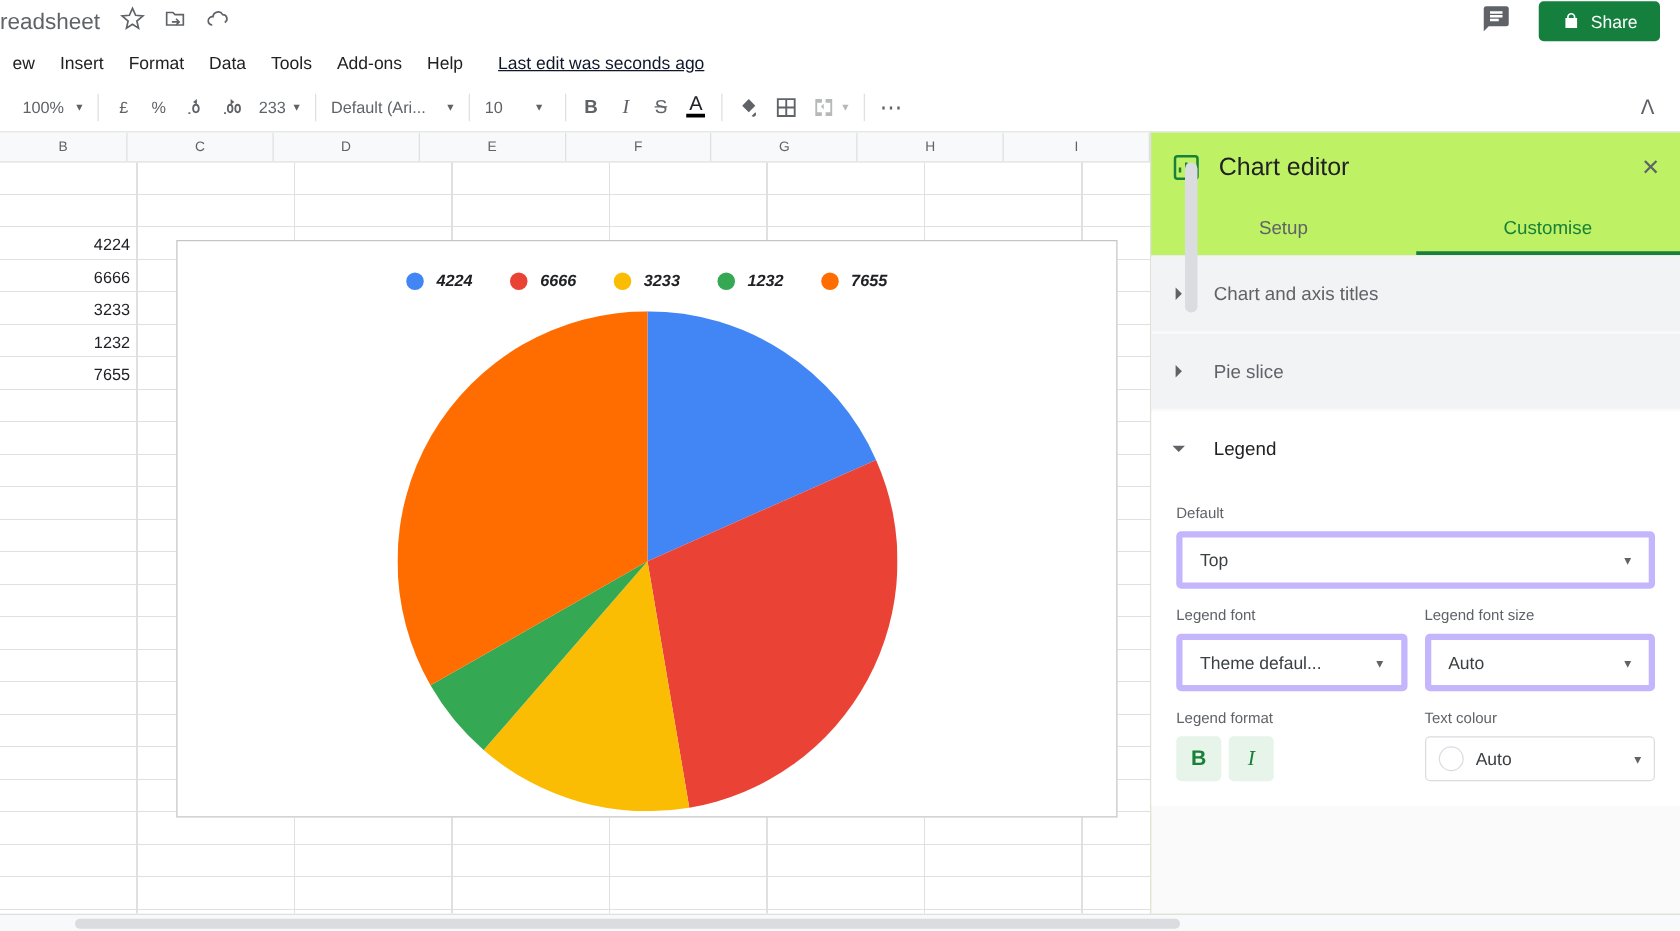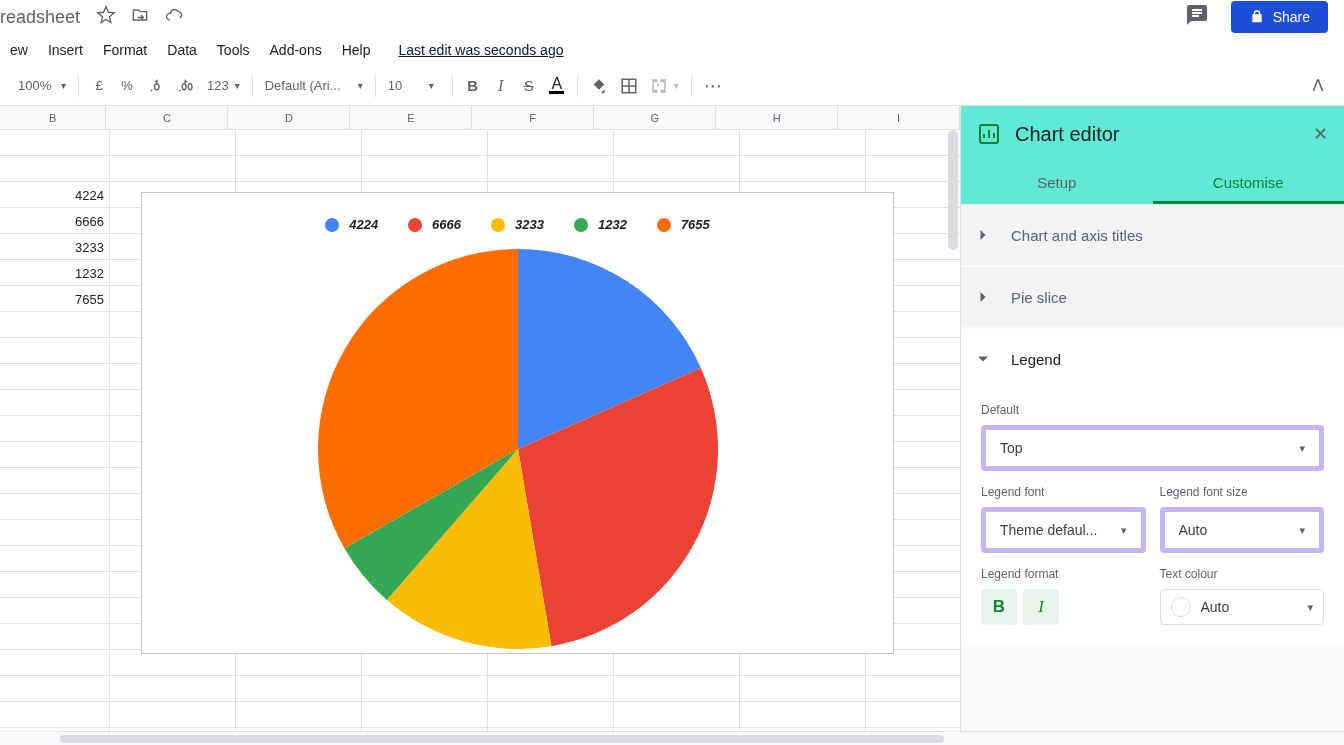--- a/index.html
+++ b/index.html
@@ -5,21 +5,21 @@
   * { box-sizing: border-box; }
   html, body { margin:0; padding:0; font-family: Arial, sans-serif; background:#fff; color:#202124; }
   .app { width:1344px; height:745px; position:relative; overflow:hidden; }
 
   
   .titlebar { display:flex; align-items:center; height:34px; padding:0 16px 0 0; font-size:18px; color:#5f6368; }
   .titlebar .title { color:#5f6368; padding-left:0; }
   .titlebar .title-icons { display:flex; gap:14px; margin-left:16px; color:#5f6368; }
   .titlebar .spacer { flex:1; }
   .titlebar .comment-icon { width:24px; height:24px; fill:#5f6368; }
-  .sharebtn { display:flex; align-items:center; gap:8px; background:#1d4ed8; color:#fff; font-weight:500; font-size:14px; padding:8px 18px; border-radius:4px; margin-left:22px; }
+  .sharebtn { display:flex; align-items:center; gap:8px; background:#15803d; color:#fff; font-weight:500; font-size:14px; padding:8px 18px; border-radius:4px; margin-left:22px; }
   .sharebtn svg { fill:#fff; width:16px; height:16px; }
 
   
   .menubar { display:flex; align-items:center; height:32px; font-size:14px; color:#202124; padding-left:0; }
   .menubar .menu { padding:4px 10px; }
   .last-edit { color:#0f172a; text-decoration:underline; margin-left:18px; }
 
   
   .toolbar { display:flex; align-items:center; height:40px; border-bottom:1px solid #e0e0e0; padding:0 12px; font-size:13px; color:#5f6368; }
   .tb-item { display:flex; align-items:center; justify-content:center; padding:0 6px; height:28px; min-width:28px; }
@@ -54,21 +54,21 @@
   .cell.c0 { left:0; } 
   .row0{top:52px}.row1{top:78px}.row2{top:104px}.row3{top:130px}.row4{top:156px}
 
   .chart-box { position:absolute; left:141px; top:62px; width:753px; height:462px; border:1px solid #c4c7c5; background:#fff; }
   .legend { display:flex; gap:30px; justify-content:center; padding-top:24px; font-size:13px; font-weight:700; font-style:italic; color:#202124; }
   .legend-item { display:flex; align-items:center; gap:10px; }
   .legend-dot { width:14px; height:14px; border-radius:50%; }
   .pie-holder { position:absolute; left:176px; top:56px; width:400px; height:400px; }
 
   
-  .sidebar { width:384px; border-left:1px solid #e0e0e0; display:flex; flex-direction:column; background:#5eead4; position:relative; }
+  .sidebar { width:424px; border-left:1px solid #e0e0e0; display:flex; flex-direction:column; background:#bef264; position:relative; }
   .sb-header { display:flex; align-items:center; height:56px; padding:0 16px; font-size:20px; color:#202124; font-family:"Google Sans",Arial,sans-serif; }
   .sb-header .chart-ic { width:24px; height:24px; margin-right:14px; }
   .sb-header .close { margin-left:auto; color:#5f6368; font-size:18px; }
   .sb-tabs { display:flex; border-bottom:1px solid #e8eaed; }
   .sb-tab { flex:1; text-align:center; padding:12px 0 10px; font-size:15px; font-weight:500; color:#5f6368; font-family:Liberation Sans, sans-serif; }
   .sb-tab.active { color:#188038; border-bottom:3px solid #188038; }
   .sb-body { flex:1; overflow:auto; background:#fafafa; }
   .accordion { background:#fff; margin-bottom:2px; }
   .acc-header { display:flex; align-items:center; gap:18px; padding:20px 16px 20px 12px; font-size:15px; color:#3c4043; font-family:"Google Sans",Arial,sans-serif; }
   .acc-header.collapsed { color:#5f6368; background:#f1f3f4; }
@@ -144,21 +144,21 @@
           <path d="M5 17h2v2H5zM9 13c0-3 1.5-5 4-5s4 2 4 5-1.5 5-4 5-4-2-4-5zm2 0c0 2 .7 3 2 3s2-1 2-3-.7-3-2-3-2 1-2 3z"></path>
           <path d="M14 3l-4 3 4 3z"></path>
         </svg>
       </span>
     <span class="tb-item icon-btn">
         <svg viewBox="0 0 24 24">
           <path d="M3 17h2v2H3zM6 13c0-3 1.3-5 3.5-5S13 10 13 13s-1.3 5-3.5 5S6 16 6 13zm2 0c0 2 .5 3 1.5 3s1.5-1 1.5-3-.5-3-1.5-3S8 11 8 13zM14 13c0-3 1.3-5 3.5-5S21 10 21 13s-1.3 5-3.5 5S14 16 14 13zm2 0c0 2 .5 3 1.5 3s1.5-1 1.5-3-.5-3-1.5-3S16 11 16 13z"></path>
           <path d="M10 3l4 3-4 3z"></path>
         </svg>
       </span>
-    <span class="tb-item tb-dd">123</span>
+    <span class="tb-item tb-dd">233</span>
     <span class="tb-sep"></span>
     <span class="tb-item font-sel tb-dd">Default (Ari...</span>
     <span class="tb-sep"></span>
     <span class="tb-item font-size-sel tb-dd">10</span>
     <span class="tb-sep"></span>
     <span class="tb-item tb-bold">B</span>
     <span class="tb-item tb-italic">I</span>
     <span class="tb-item tb-strike">S</span>
     <span class="tb-item">
         <span class="text-color">A</span>

